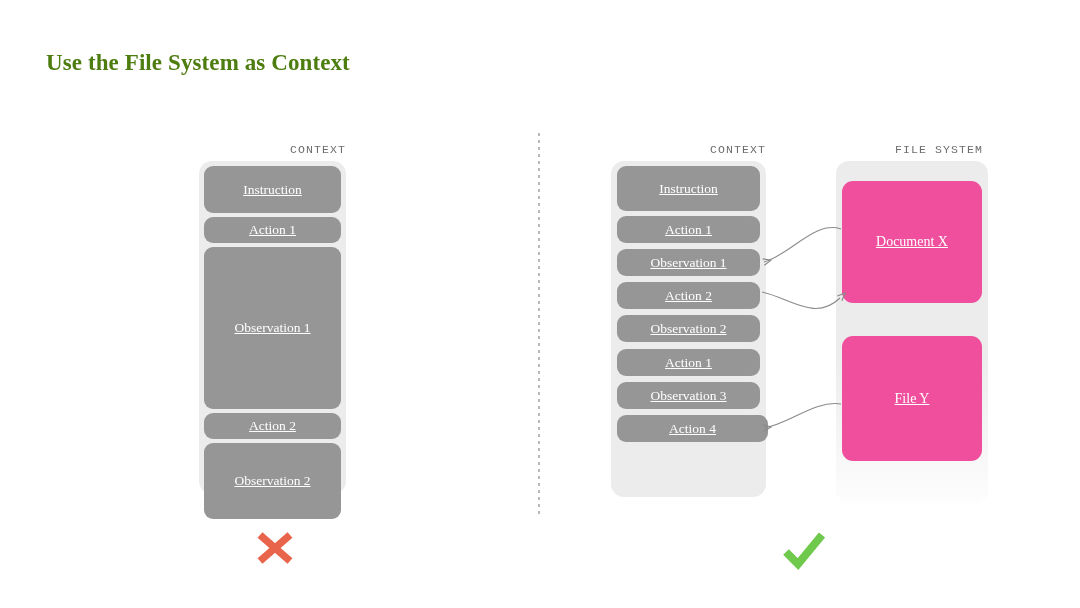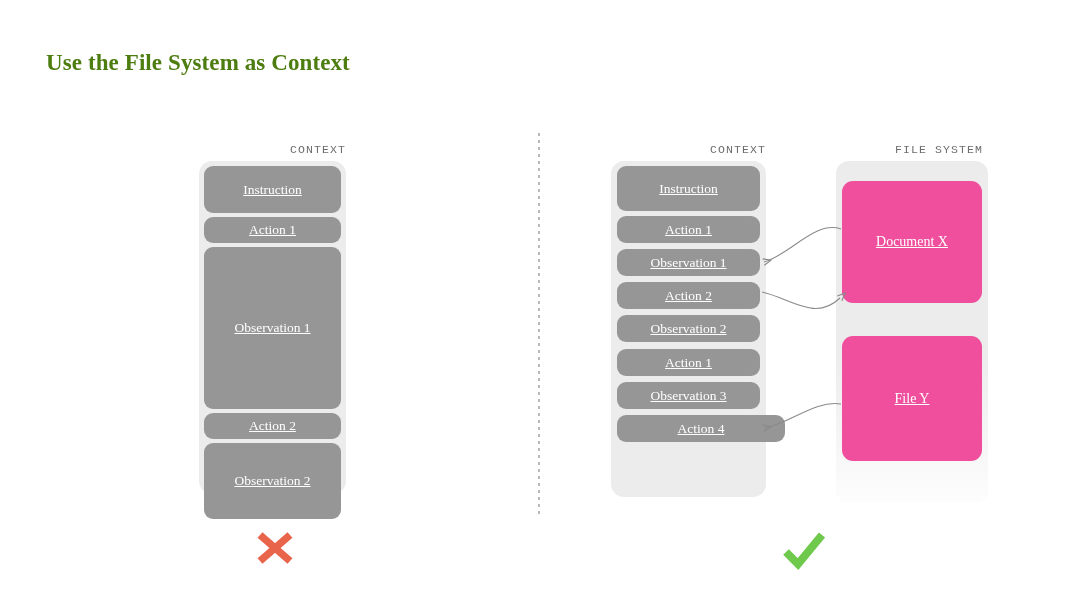--- a/index.html
+++ b/index.html
@@ -130,21 +130,21 @@
 <div class="col-label" style="left:611px; top:143px; width:155px;">CONTEXT</div>
 
 <div class="stack" style="left:611px; top:161px; width:155px; height:336px;">
   <div class="block" style="left:6px; top:5px; width:143px; height:45px;">Instruction</div>
   <div class="block" style="left:6px; top:55px; width:143px; height:27px;">Action 1</div>
   <div class="block" style="left:6px; top:88px; width:143px; height:27px;">Observation 1</div>
   <div class="block" style="left:6px; top:121px; width:143px; height:27px;">Action 2</div>
   <div class="block" style="left:6px; top:154px; width:143px; height:27px;">Observation 2</div>
   <div class="block" style="left:6px; top:188px; width:143px; height:27px;">Action 1</div>
   <div class="block" style="left:6px; top:221px; width:143px; height:27px;">Observation 3</div>
-  <div class="block" style="left:6px; top:254px; width:168px; height:27px;">Action 4</div>
+  <div class="block" style="left:6px; top:254px; width:151px; height:27px;">Action 4</div>
 </div>
 
 <div class="col-label" style="left:831px; top:143px; width:152px;">FILE SYSTEM</div>
 
 <div class="stack fs" style="left:836px; top:161px; width:152px; height:342px;">
   <div class="block pink" style="left:6px; top:20px; width:140px; height:122px;">Document X</div>
   <div class="block pink" style="left:6px; top:131px; width:140px; height:125px;margin-top:44px;">File Y</div>
 </div>
 
 <svg class="connectors" aria-hidden="true">

